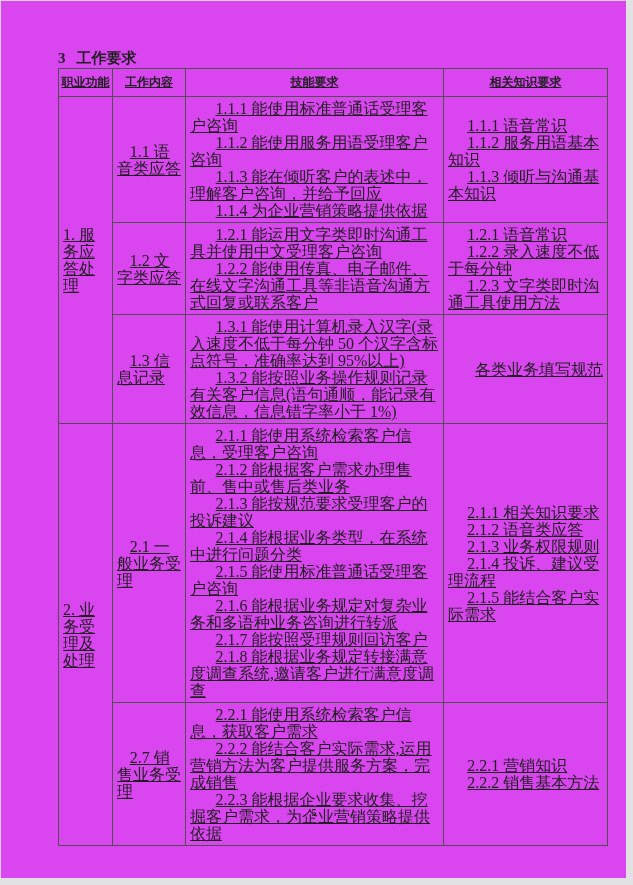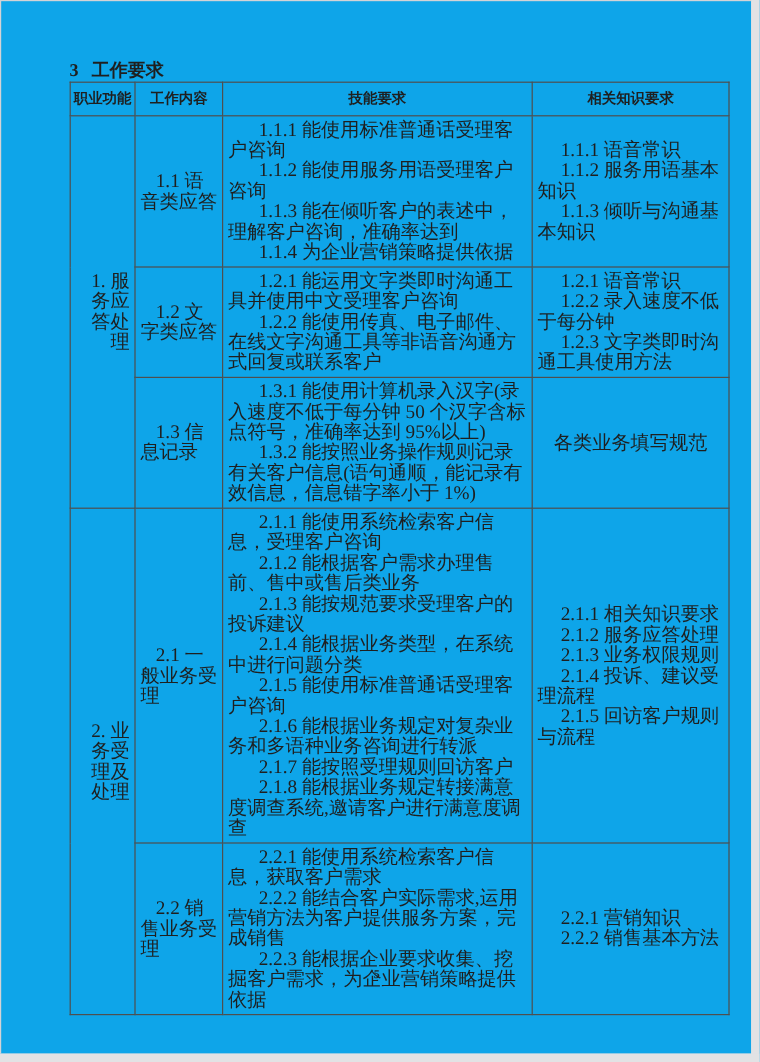--- a/index.html
+++ b/index.html
@@ -7,21 +7,21 @@
     width:633px; height:885px;
     background:#e2e2e4;
     font-family:"Liberation Serif","DejaVu Serif",serif;
     color:#1f1f1f;
     position:relative;
     overflow:hidden;
   }
   .page {
     position:absolute; left:0; top:0;
     width:626px; height:878px;
-    background:#0ea5e9;
+    background:#d946ef;
     border-top:1px solid #d3d3d6;
     border-left:1px solid #d3d3d6;
     box-sizing:border-box;
     padding:48px 18px 0 57px;
   }
   .gutter-right { position:absolute; right:0; top:0; width:7px; height:885px; background:#e2e2e4; }
   .gutter-bottom { position:absolute; left:0; bottom:0; width:633px; height:7px; background:#e2e2e4; }
 
   h1.sec { margin:0; font-size:15px; font-weight:bold; }
   h1.sec .num { margin-right:11px; }
@@ -33,37 +33,38 @@
     text-indent:2em;
   }
   h2.sub { margin:10px 0 7px 0; font-size:14px; font-weight:bold; }
   h2.sub .num { margin-right:9px; }
 
   table.req {
     border-collapse:collapse;
     table-layout:fixed;
     width:549px;
     border:1.5px solid #454545;
+    text-decoration:underline;
   }
   table.req th, table.req td { border:1px solid #4f4f4f; box-sizing:border-box; }
   table.req th {
     font-size:12px; font-weight:bold;
     height:28px; text-align:center; padding:2px;
   }
   table.req td {
     vertical-align:middle;
     font-size:16px; line-height:17px;
     padding:3px 4px;
   }
-  td.func { text-align:right; padding:3px 5px; }
+  td.func { text-align:left; padding:3px 5px; }
   td.work { padding:3px 6px; text-indent:0.8em; }
   td.skills p, td.know p { margin:0; }
   td.skills p { text-indent:1.6em; }
   td.know p { text-indent:1.2em; }
-  td.know.center { text-align:center; }
+  td.know.center { text-align:right; }
   td.know.center p { text-indent:0; }
   tr.h-head { height:28px; }
   tr.h-r1 { height:88px; }
   tr.h-r2 { height:82px; }
   tr.h-r3 { height:77px; }
   tr.h-r4 { height:176px; }
   tr.h-r5 { height:108px; }
 
   .pagenum {
     position:absolute; left:0; top:806px;
@@ -95,21 +96,21 @@
         <th>相关知识要求</th>
       </tr>
     </thead>
     <tbody>
       <tr class="h-r1">
         <td class="func" rowspan="3">1. 服务应答处理</td>
         <td class="work">1.1 语音类应答</td>
         <td class="skills">
           <p>1.1.1 能使用标准普通话受理客户咨询</p>
           <p>1.1.2 能使用服务用语受理客户咨询</p>
-          <p>1.1.3 能在倾听客户的表述中，理解客户咨询，准确率达到</p>
+          <p>1.1.3 能在倾听客户的表述中，理解客户咨询，并给予回应</p>
           <p>1.1.4 为企业营销策略提供依据</p>
         </td>
         <td class="know">
           <p>1.1.1 语音常识</p>
           <p>1.1.2 服务用语基本知识</p>
           <p>1.1.3 倾听与沟通基本知识</p>
         </td>
       </tr>
       <tr class="h-r2">
         <td class="work">1.2 文字类应答</td>
@@ -141,28 +142,28 @@
           <p>2.1.2 能根据客户需求办理售前、售中或售后类业务</p>
           <p>2.1.3 能按规范要求受理客户的投诉建议</p>
           <p>2.1.4 能根据业务类型，在系统中进行问题分类</p>
           <p>2.1.5 能使用标准普通话受理客户咨询</p>
           <p>2.1.6 能根据业务规定对复杂业务和多语种业务咨询进行转派</p>
           <p>2.1.7 能按照受理规则回访客户</p>
           <p>2.1.8 能根据业务规定转接满意度调查系统,邀请客户进行满意度调查</p>
         </td>
         <td class="know">
           <p>2.1.1 相关知识要求</p>
-          <p>2.1.2 服务应答处理</p>
+          <p>2.1.2 语音类应答</p>
           <p>2.1.3 业务权限规则</p>
           <p>2.1.4 投诉、建议受理流程</p>
-          <p>2.1.5 回访客户规则与流程</p>
+          <p>2.1.5 能结合客户实际需求</p>
         </td>
       </tr>
       <tr class="h-r5">
-        <td class="work">2.2 销售业务受理</td>
+        <td class="work">2.7 销售业务受理</td>
         <td class="skills">
           <p>2.2.1 能使用系统检索客户信息，获取客户需求</p>
           <p>2.2.2 能结合客户实际需求,运用营销方法为客户提供服务方案，完成销售</p>
           <p>2.2.3 能根据企业要求收集、挖掘客户需求，为企业营销策略提供依据</p>
         </td>
         <td class="know">
           <p>2.2.1 营销知识</p>
           <p>2.2.2 销售基本方法</p>
         </td>
       </tr>

